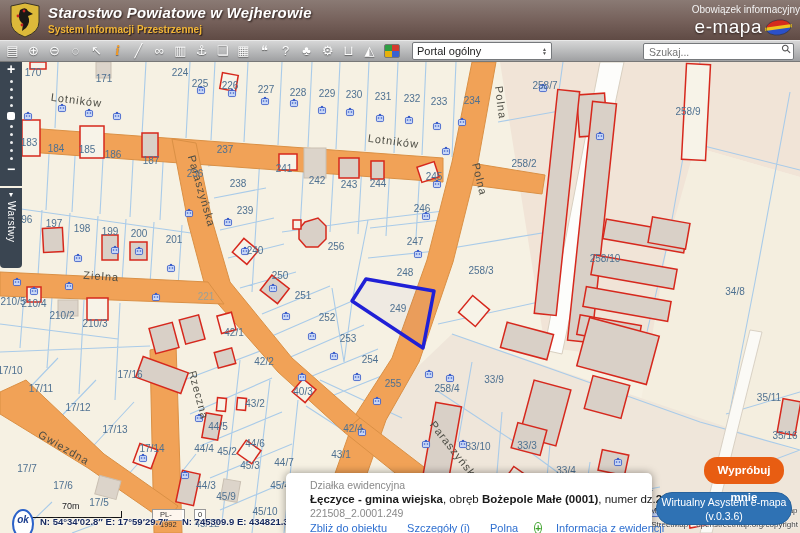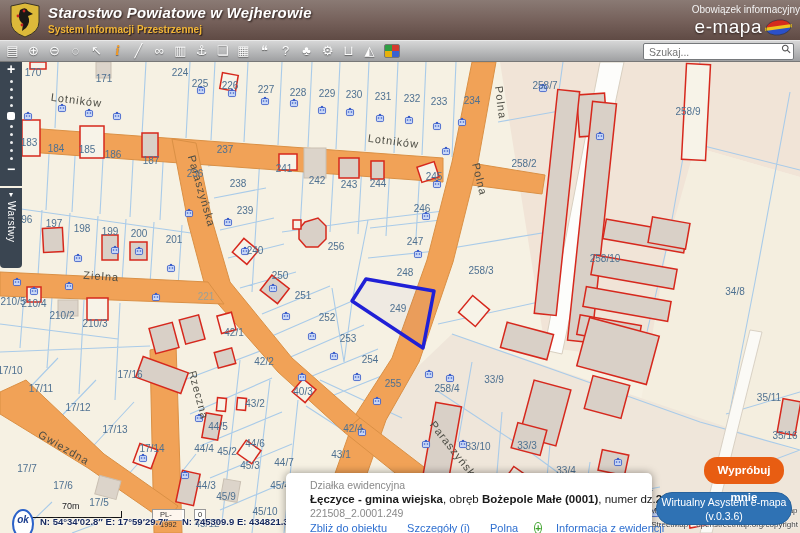--- a/index.html
+++ b/index.html
@@ -389,20 +389,24 @@
         <span class="tool-btn">❏</span>
         <span class="tool-btn">▦</span>
         <span class="tool-btn">❝</span>
         <span class="tool-btn">?</span>
         <span class="tool-btn">♣</span>
         <span class="tool-btn">⚙</span>
         <span class="tool-btn">⊔</span>
         <span class="tool-btn">◭</span>
         <span class="tool-btn palette-box"></span>
       </div>
+    <div class="portal-select">
+      <span>Portal ogólny</span>
+      <span class="sel-arrows">▲<br>▼</span>
+    </div>
     <div class="search-box">
       <input type="text" placeholder="Szukaj..." style="">
       <span class="mag">⚲</span>
     </div>
   </div>
 
   <div class="zoomstrip">
     <div class="zbtn">+</div>
     <div class="ztrack">
       <span class="zdot"></span>

